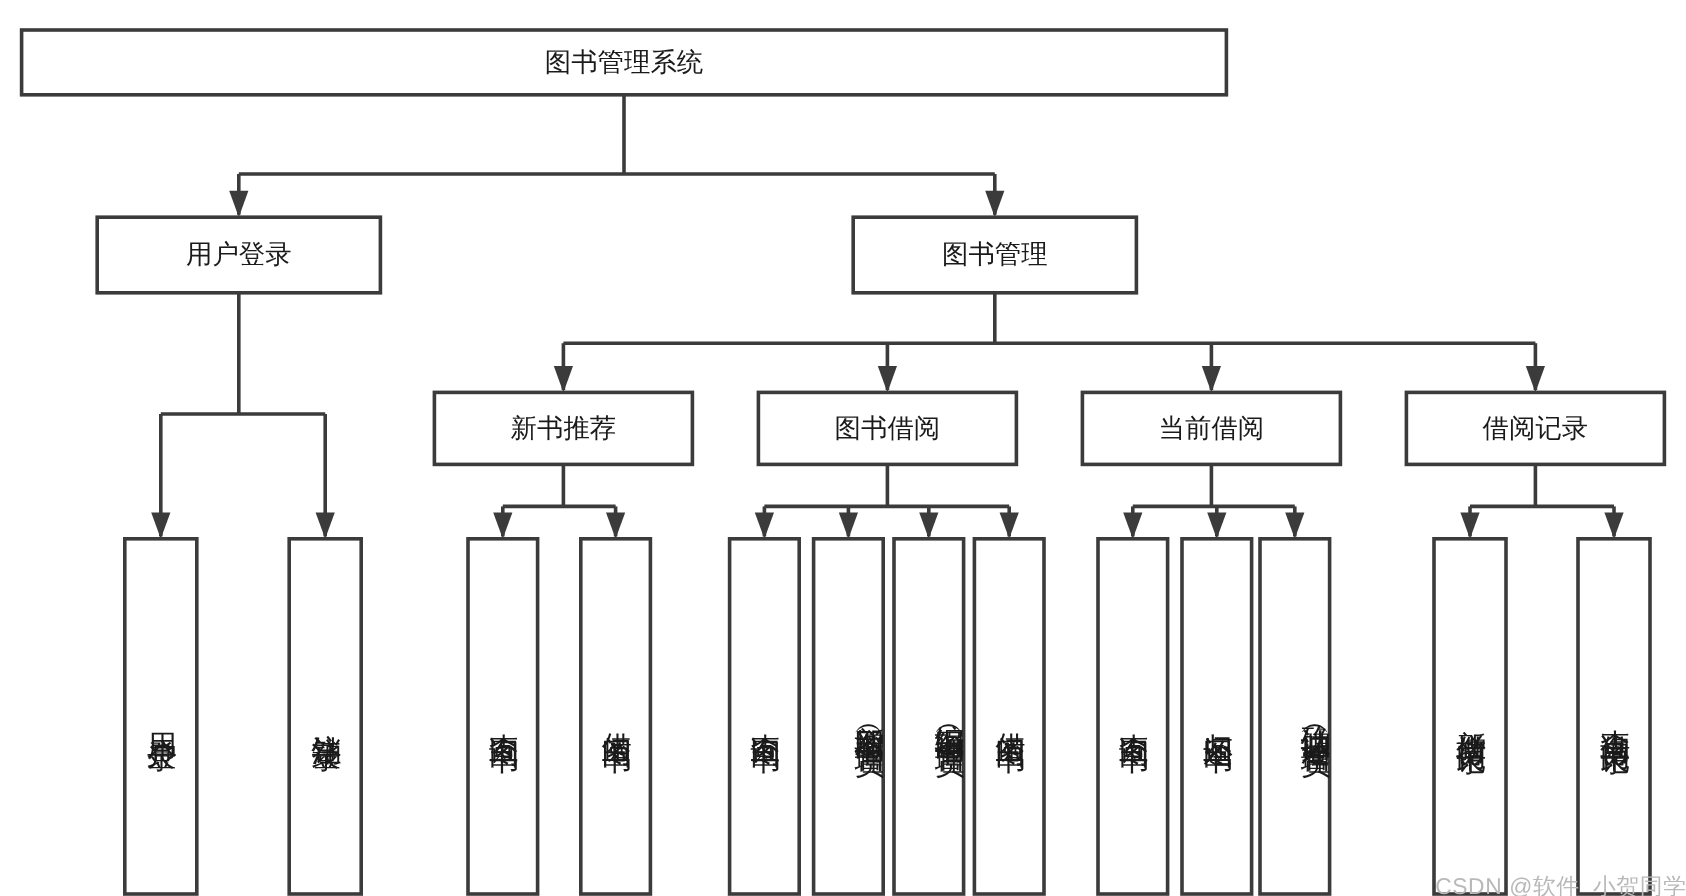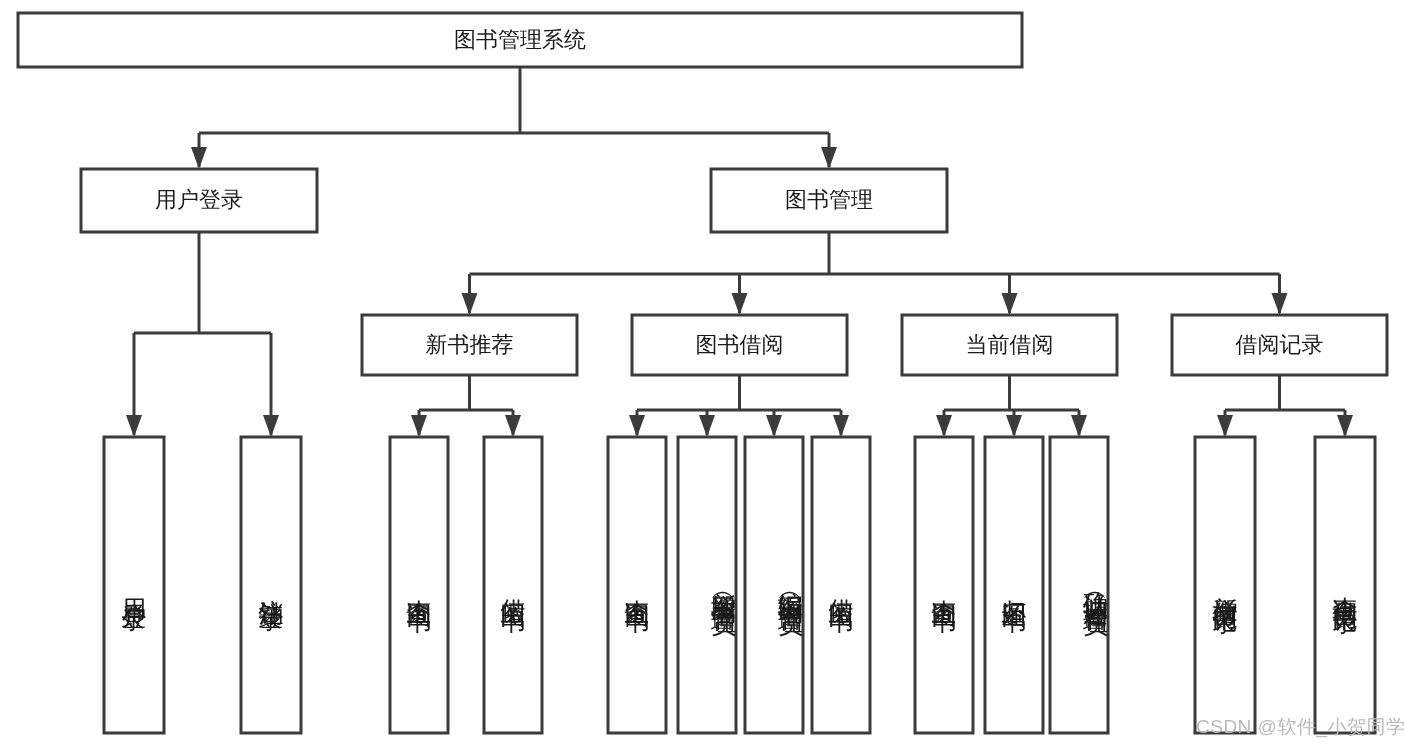--- a/index.html
+++ b/index.html
@@ -11,21 +11,21 @@
   body {
     width: 1405px;
     height: 747px;
     position: relative;
     overflow: hidden;
     font-family: "Liberation Sans", "DejaVu Sans", sans-serif;
   }
   #diagram-root {
     position: absolute;
     left: 0;
-    top: 0;
+    top: 12px;
     width: 1405px;
     height: 591px;
   }
   svg.diagram-canvas {
     display: block;
     width: 1405px;
     height: 747px;
     background: #ffffff;
   }
   .node-box {

